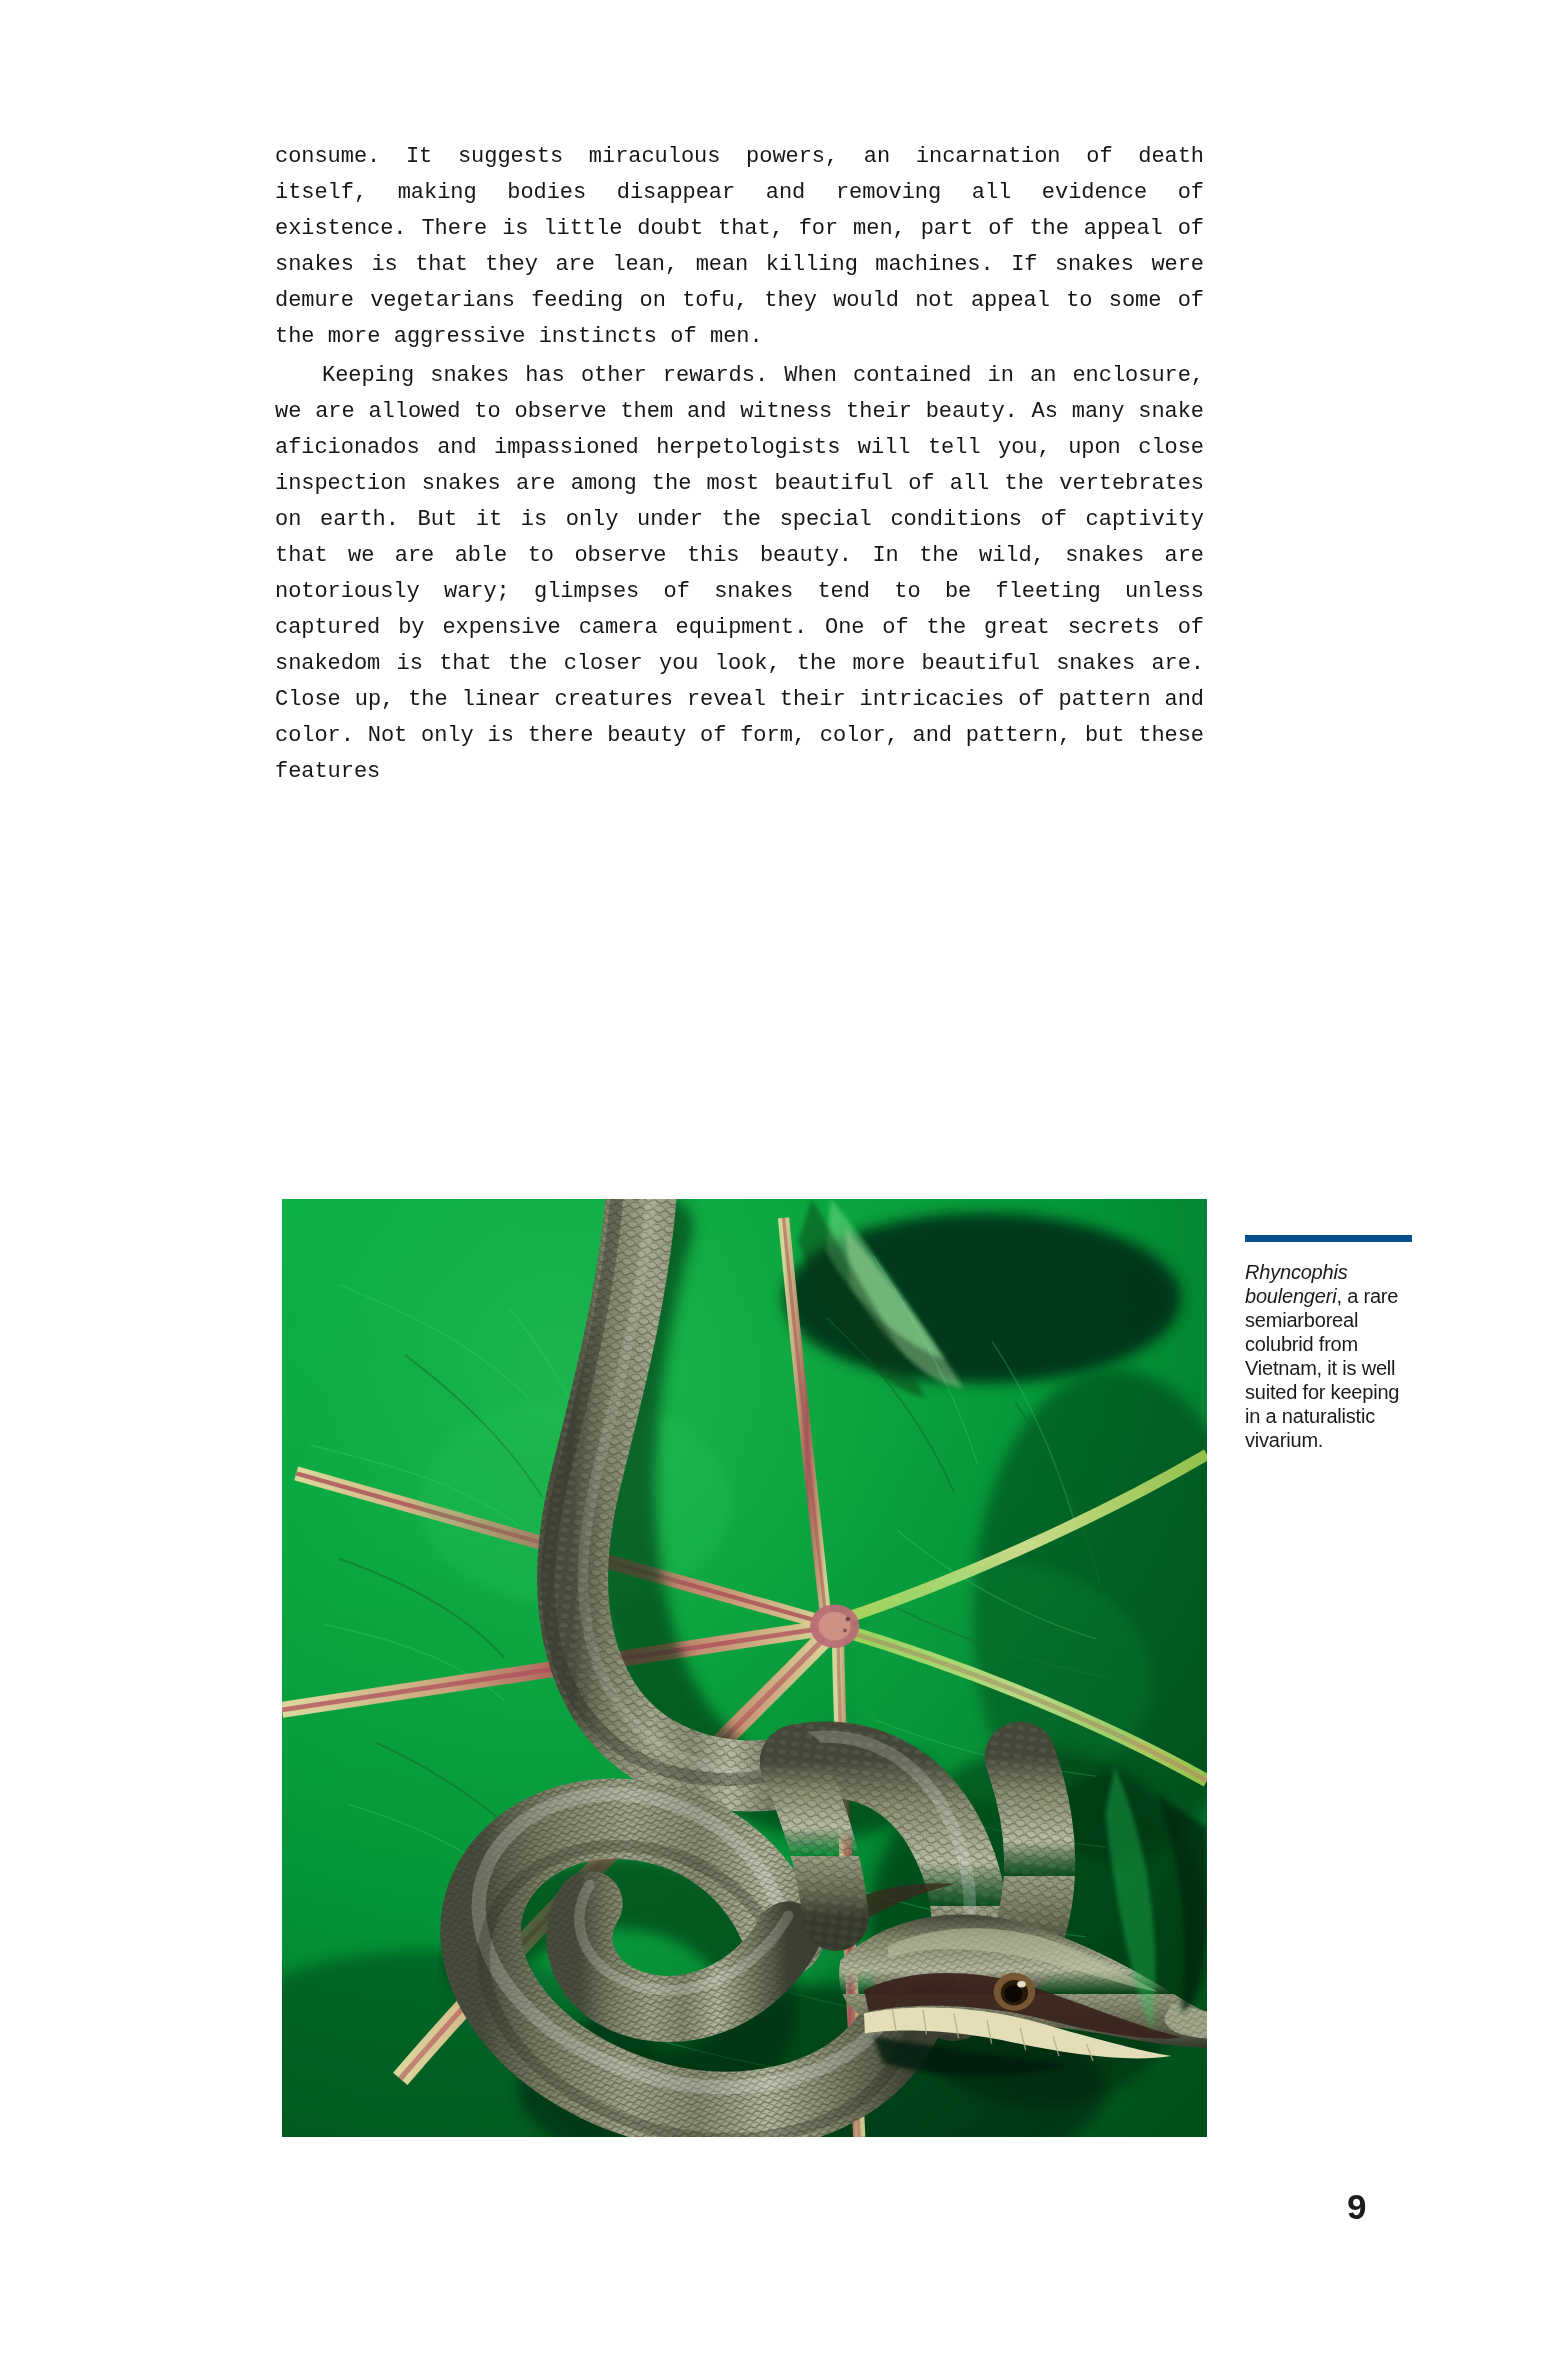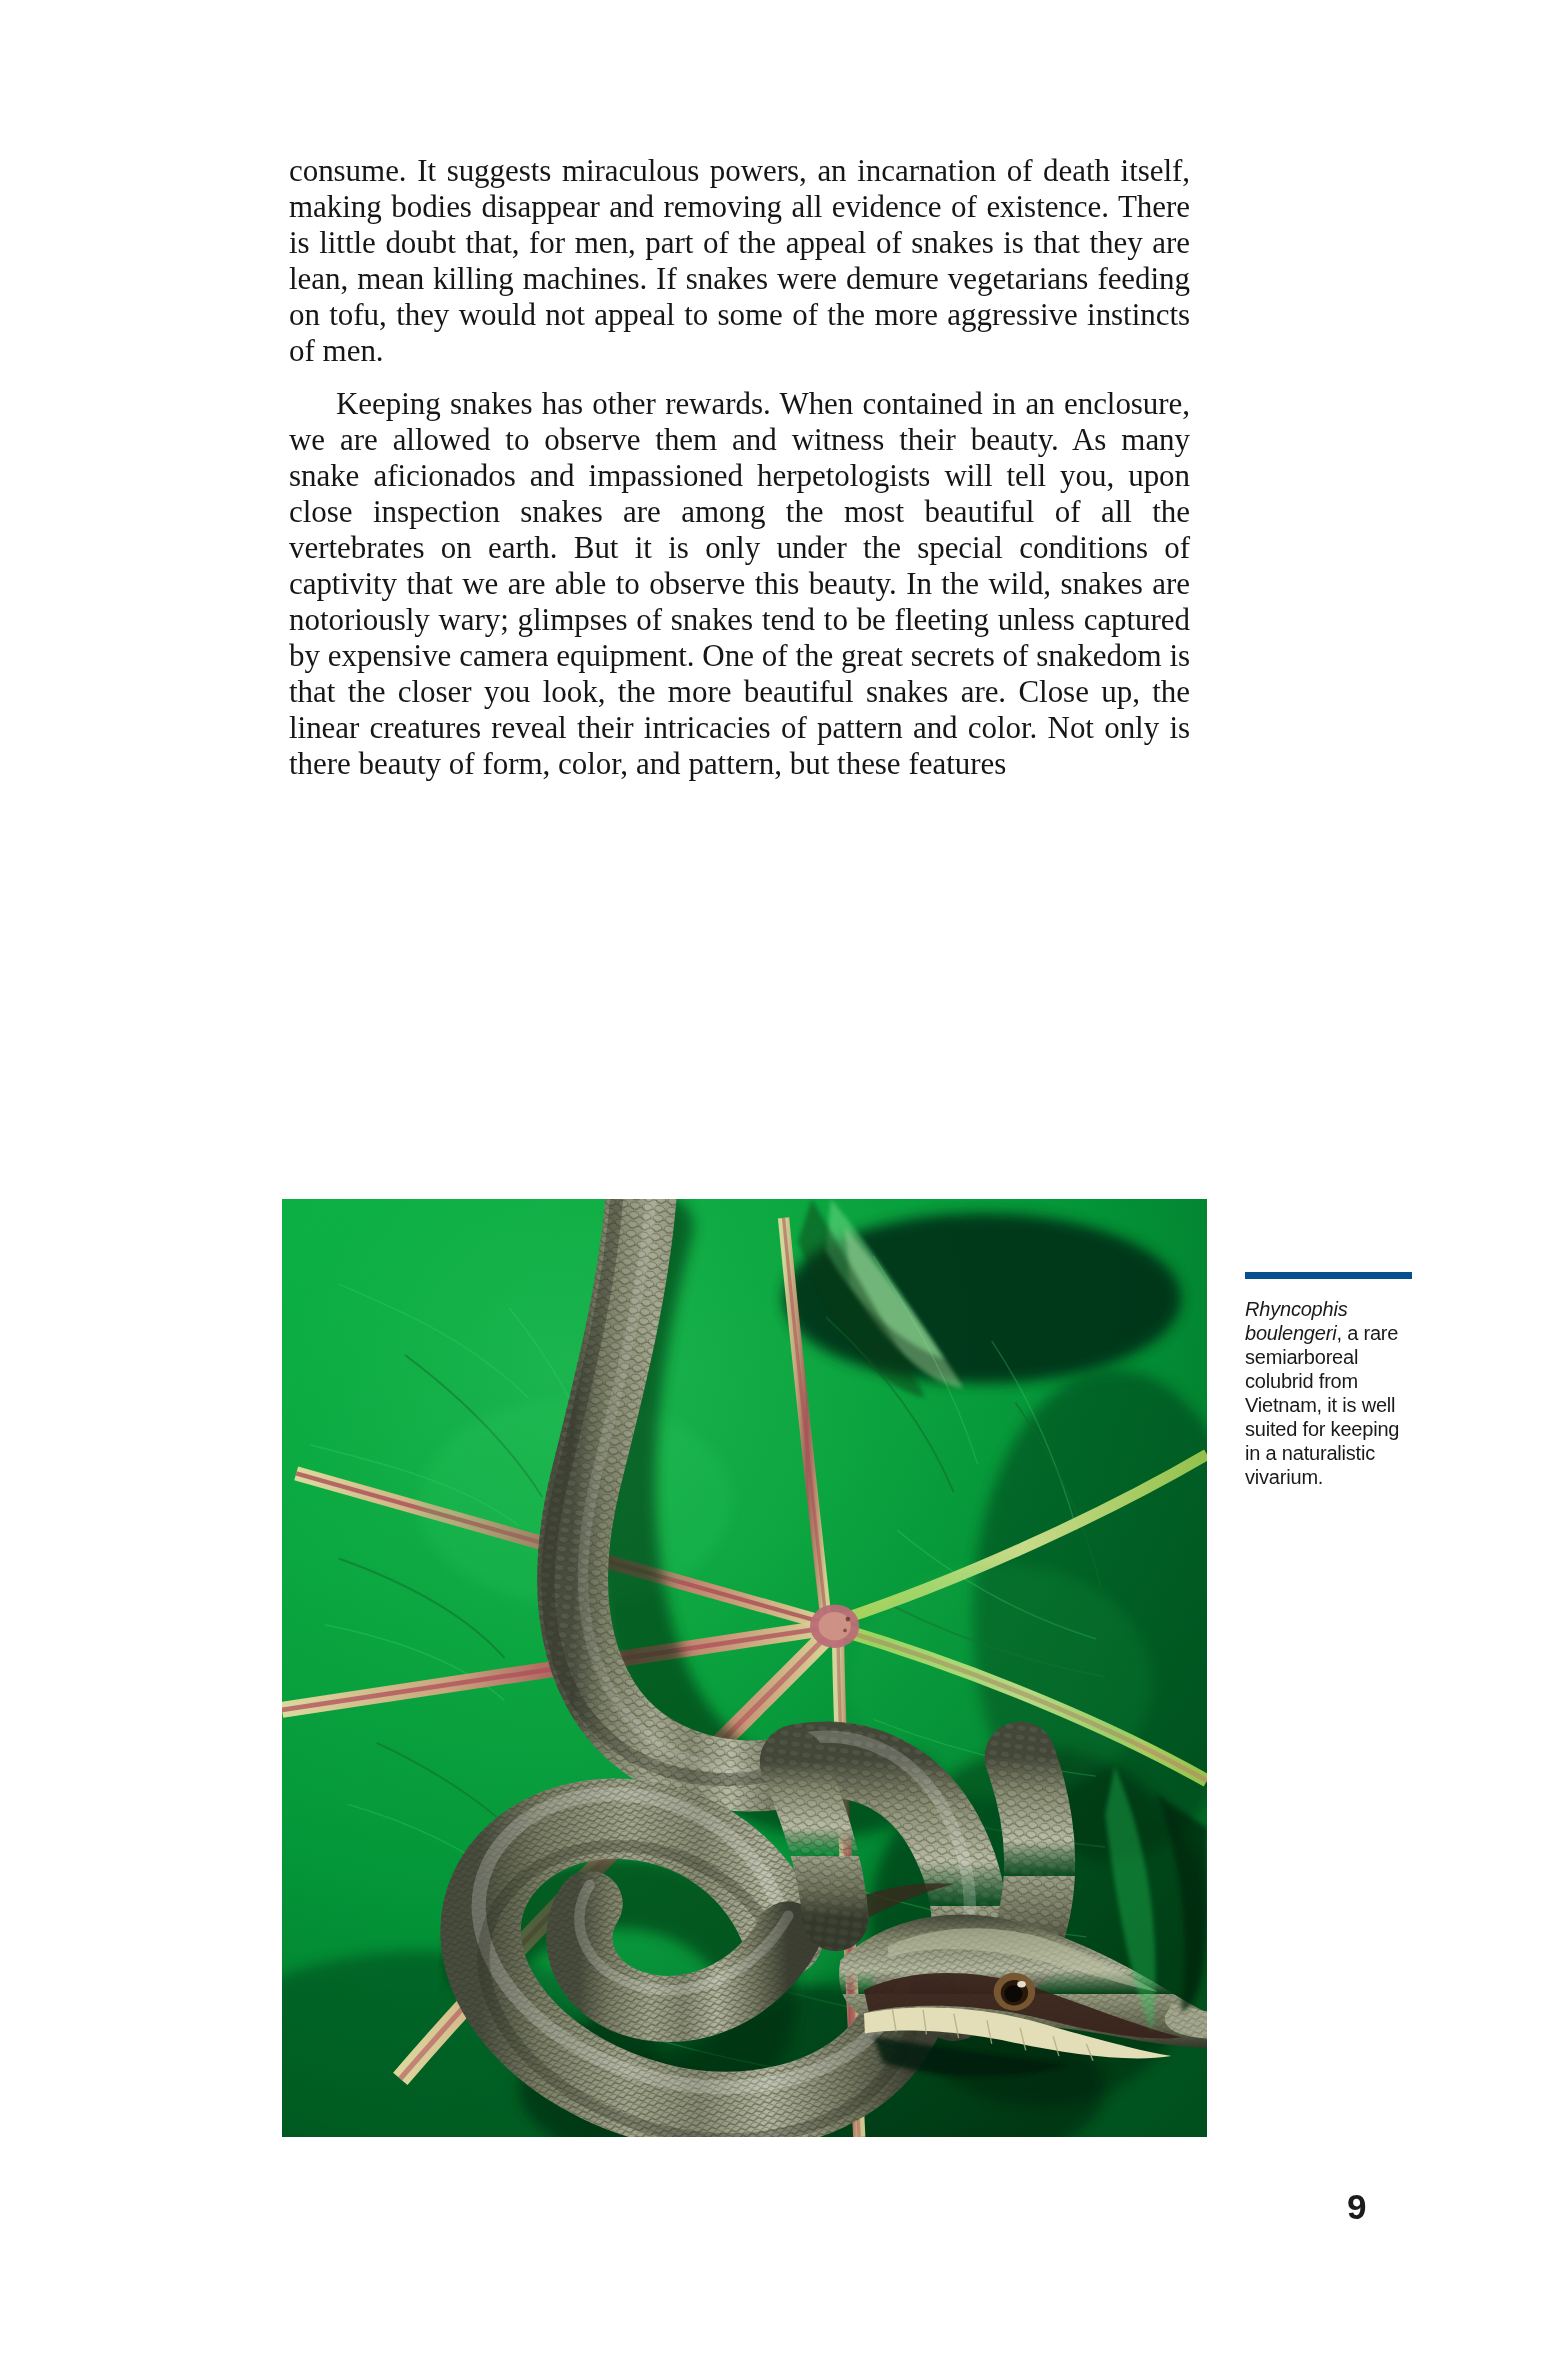--- a/index.html
+++ b/index.html
@@ -18,27 +18,27 @@
   }
 
   
   .textcol{
     position:absolute;
     left:272px;
     top:136px;
     width:935px;
   }
   .para{
-    font-family:Liberation Serif, serif;
-    font-size:31px;
+    font-family:Liberation Mono, monospace;
+    font-size:22px;
     line-height:36px;
     color:#161616;
     text-align:justify;
     text-justify:inter-word;
-    margin:17px;
+    margin:3px;
     letter-spacing:-0.05px;
     word-spacing:0.2px;
     -webkit-font-smoothing:antialiased;
   }
   .para + .para{ text-indent:47px; }
 
   
   .photo-wrap{
     position:absolute;
     left:282px;
@@ -51,21 +51,21 @@
   .photo{
     position:absolute;
     left:0;top:0;width:100%;height:100%;
     display:block;
   }
 
   
   .caption-block{
     position:absolute;
     left:1245px;
-    top:1272px;
+    top:1235px;
     width:168px;
   }
   .cap-rule{
     width:167px;
     height:7px;
     background:#07508f;
     margin:0 0 18px 0;
   }
   .cap-text{
     font-family:"Liberation Sans", sans-serif;

